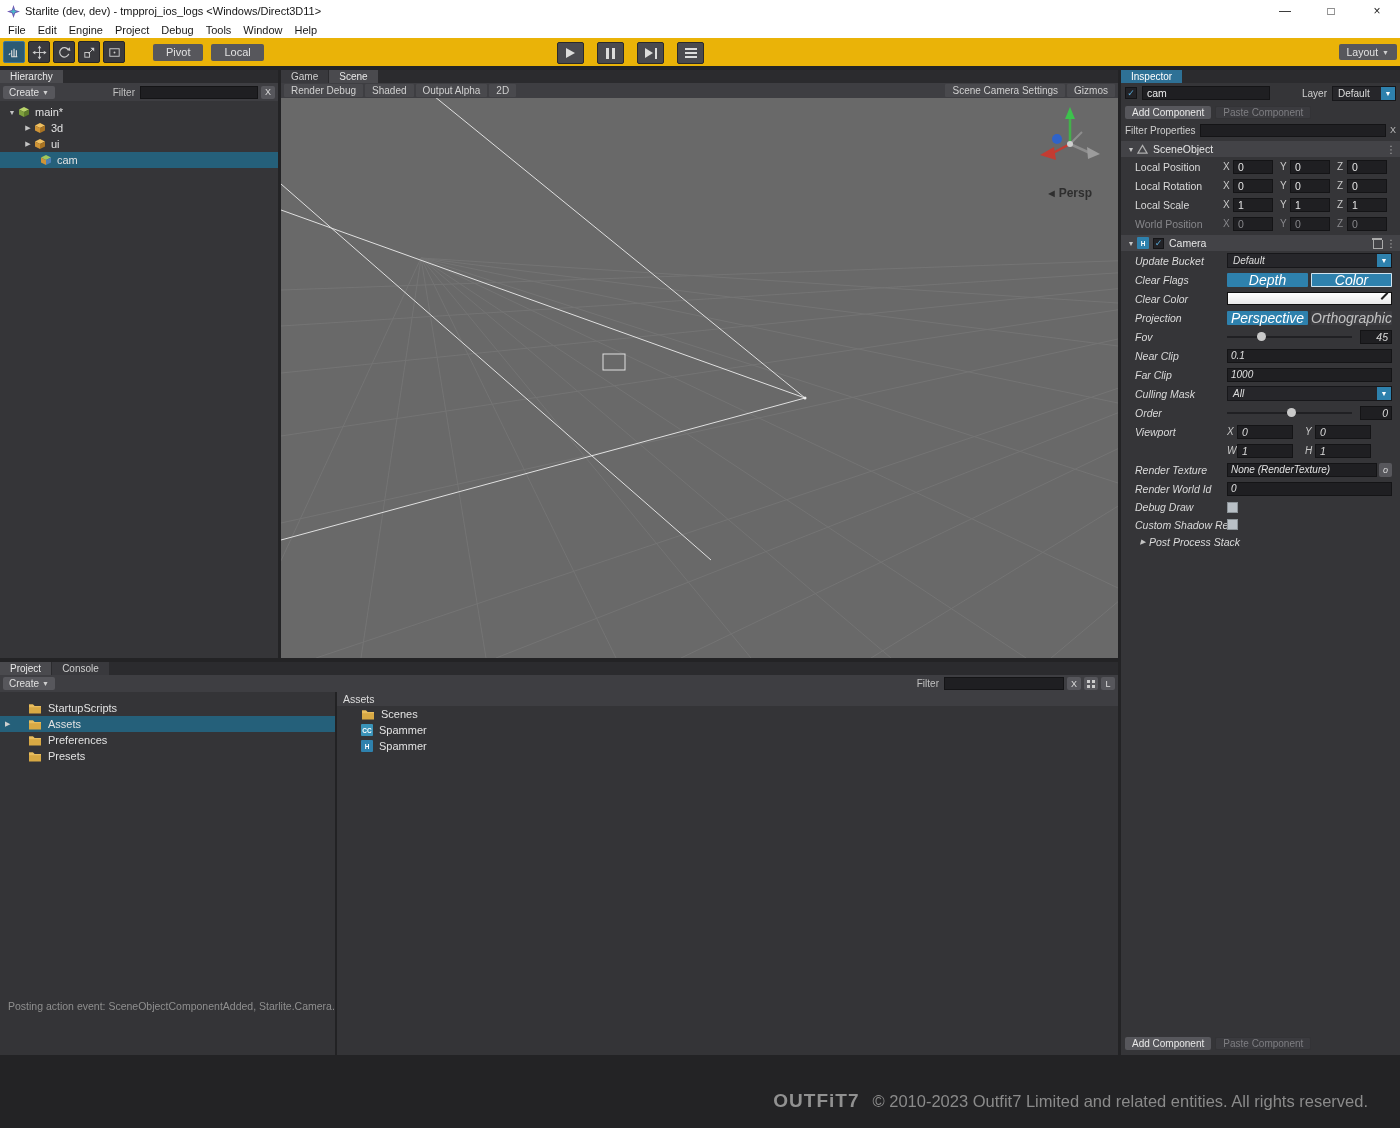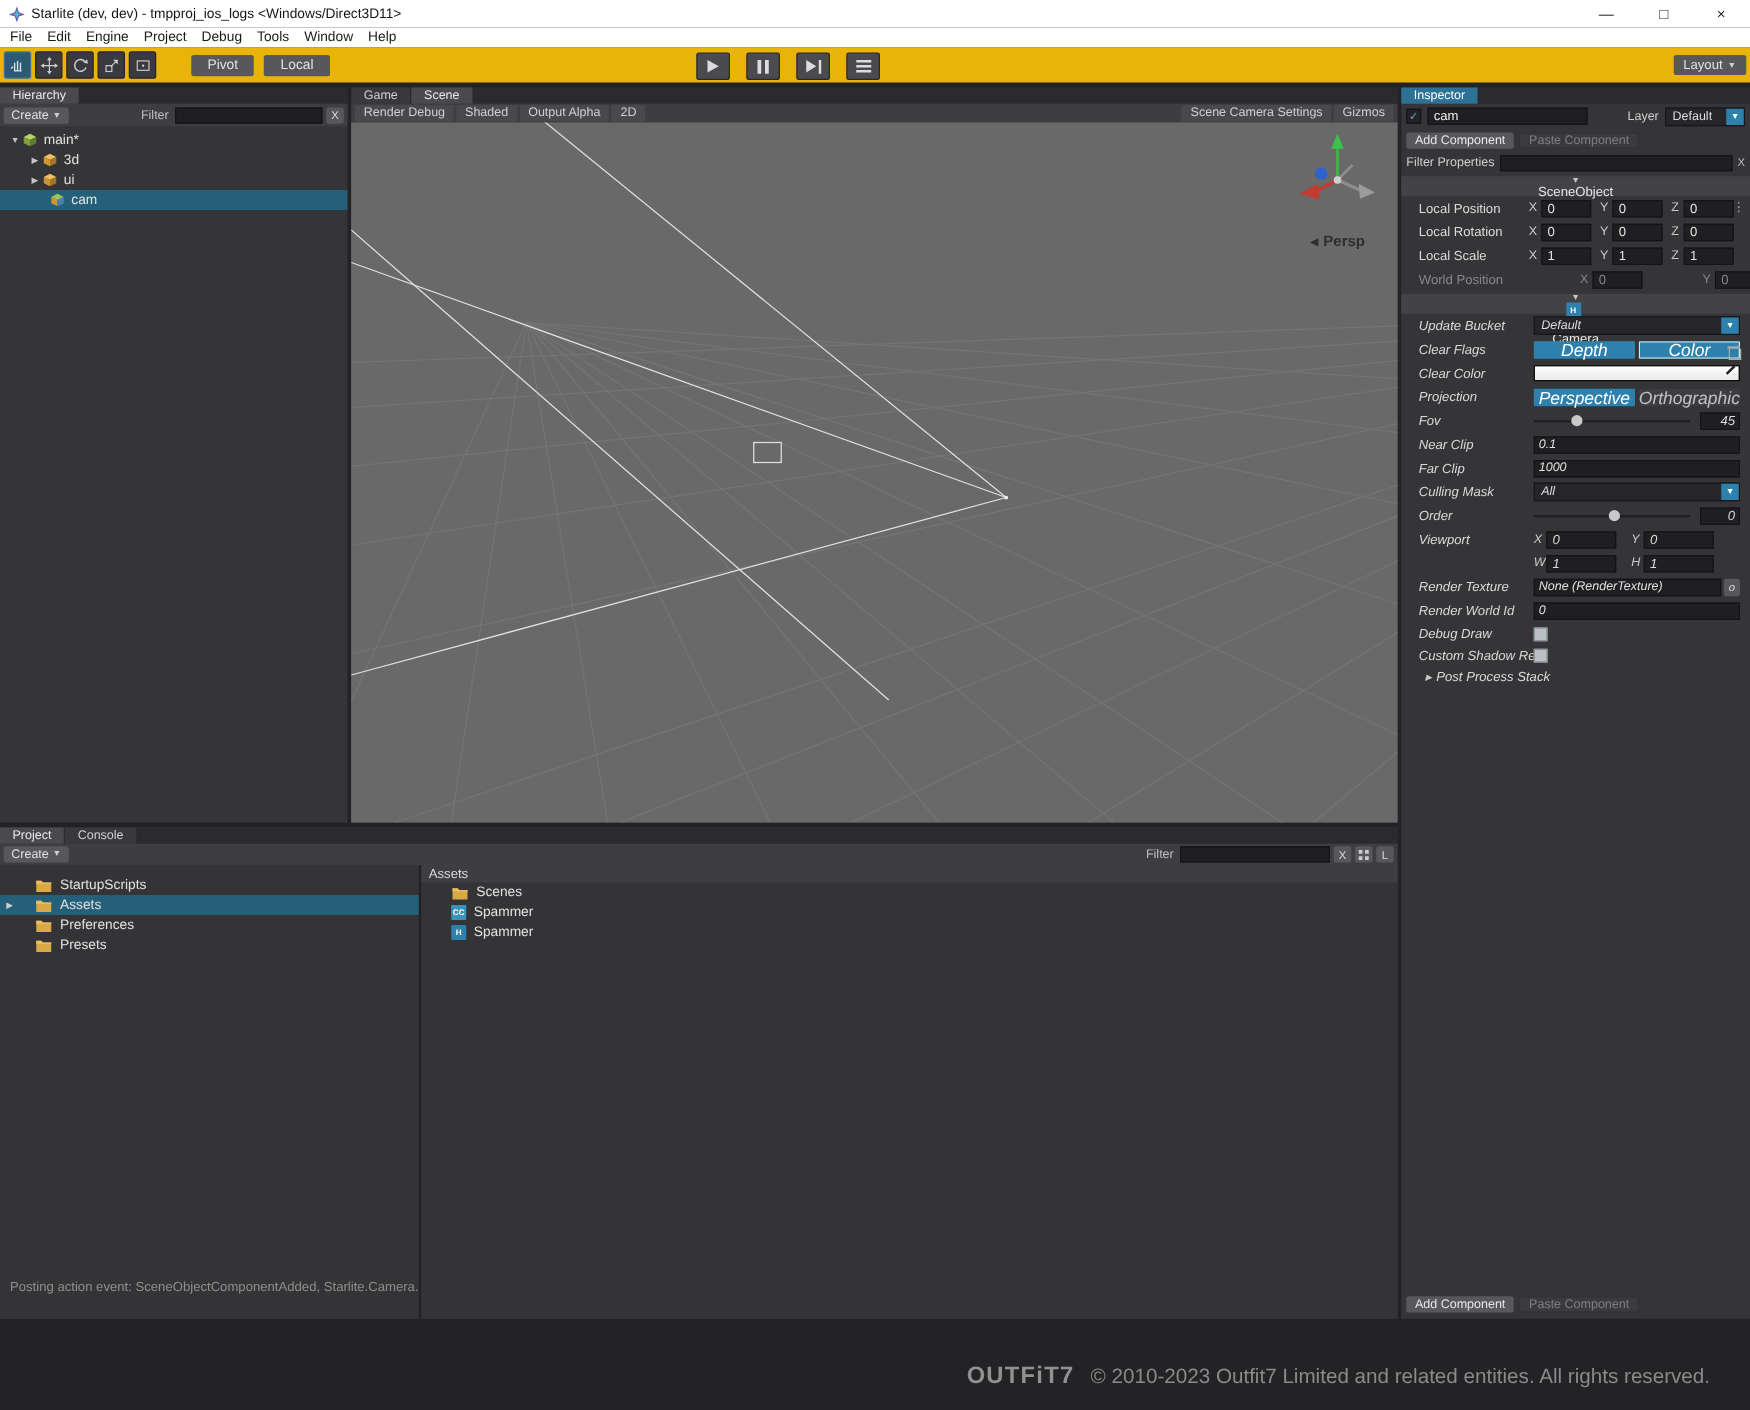--- a/index.html
+++ b/index.html
@@ -61,27 +61,27 @@
   
   .inspector{position:absolute;left:1121px;top:70px;width:279px;height:985px;background:#353538;}
   .insp-row{display:flex;align-items:center;padding:0 4px;font-size:10px;}
   .name-row{height:20px;gap:5px;}
   .name-field{width:128px;height:14px;background:#1f1f22;border:1px solid #141416;display:flex;align-items:center;padding-left:4px;font-size:10.5px;color:#eee;}
   .dd{height:15px;background:#26262a;border:1px solid #17171a;display:flex;align-items:center;padding-left:5px;font-size:10px;color:#ddd;position:relative;}
   .dd .dd-box{margin-left:auto;width:14px;height:100%;background:#2e81ad;display:flex;align-items:center;justify-content:center;color:#fff;font-size:7px;}
   .btn-row{height:18px;gap:4px;}
   .btn{height:13px;padding:0 7px;background:#57575c;border-radius:2px;display:flex;align-items:center;font-size:10px;color:#e8e8e8;}
   .btn.disabled{background:#3b3b3f;color:#7e7e82;border:1px solid #333336;}
-  .sec-head{height:16px;background:#434347;display:flex;align-items:center;font-size:10.5px;color:#e6e6e6;padding:0 4px;margin-top:2px;flex-direction:column;}
+  .sec-head{height:16px;background:#434347;display:flex;align-items:center;font-size:10.5px;color:#e6e6e6;padding:0 4px;margin-top:2px;}
   .prow{height:19px;display:flex;align-items:center;padding-left:14px;font-size:10.5px;color:#dadada;}
   .plabel{width:88px;flex:none;white-space:nowrap;overflow:hidden;}
   .axis{display:flex;align-items:center;margin-right:7px;}
   .axis-letter{width:10px;font-size:10px;color:#c9c9c9;}
   .axis-val{width:40px;height:14px;background:#1f1f22;border:1px solid #141416;display:flex;align-items:center;padding-left:4px;font-size:10.5px;color:#e4e4e4;}
-  .prow.dim, .prow.dim .axis-letter, .prow.dim .axis-val{color:#87878b;gap:41px;}
+  .prow.dim, .prow.dim .axis-letter, .prow.dim .axis-val{color:#87878b;}
   .crow{height:19px;display:flex;align-items:center;padding:0 8px 0 14px;font-size:10.5px;color:#dadada;font-style:italic;}
   .clabel{width:92px;flex:none;white-space:nowrap;overflow:hidden;}
   .cfield{flex:1;display:flex;align-items:center;min-width:0;}
   .half{flex:1;height:14px;display:flex;align-items:center;justify-content:center;font-size:14px;color:#fff;background:#2e81ad;border-radius:1px;margin-right:3px;}
   .half:last-child{margin-right:0;}
   .half.outline{box-shadow:0 0 0 1px #cfe4f0 inset;}
   .half.off{background:#3d3d41;color:#c2c2c2;}
   .swatch{flex:1;height:13px;background:linear-gradient(#ffffff,#e9e9e9);border:1px solid #101010;position:relative;}
   .pen{position:absolute;right:2px;top:2px;width:9px;height:2px;background:#222;transform:rotate(-45deg);}
   .slider{flex:1;height:15px;position:relative;margin-right:8px;}
@@ -104,21 +104,21 @@
   .frow{height:16px;display:flex;align-items:center;font-size:11px;color:#e2e2e2;padding-left:28px;position:relative;}
   .frow.selected{background:#25607a;}
   .frow .sel-arrow{position:absolute;left:5px;font-size:7px;color:#cfcfcf;}
   .frow svg{margin-right:6px;flex:none;}
   .asset-list{flex:1;display:flex;flex-direction:column;background:#343437;}
   .asset-header{height:14px;background:#3e3e42;display:flex;align-items:center;padding-left:6px;font-size:10.5px;color:#dcdcdc;}
   .arow{height:16px;display:flex;align-items:center;padding-left:24px;font-size:11px;color:#e2e2e2;gap:6px;}
   .grid-glyph{width:3px;height:3px;background:#ccc;box-shadow:5px 0 #ccc,0 5px #ccc,5px 5px #ccc;margin:0 6px 5px 1px;}
 
   
-  .status-text{position:absolute;left:8px;top:1024px;font-size:10.5px;color:#8f8f8f;}
+  .status-text{position:absolute;left:8px;top:1000px;font-size:10.5px;color:#8f8f8f;}
   .footer{position:absolute;right:32px;top:1090px;display:flex;align-items:center;gap:13px;}
   .logo{font-size:19px;font-weight:bold;letter-spacing:1px;color:#919191;}
   .copy{font-size:16.5px;color:#8a8a8a;}
 </style>
 </head>
 <body>
 
 <div class="titlebar">
   <svg class="title-icon" viewBox="0 0 16 16">
     <path d="M8 0l2 6 6 2-6 2-2 6-2-6-6-2 6-2z" fill="#6f5bb5"></path>

